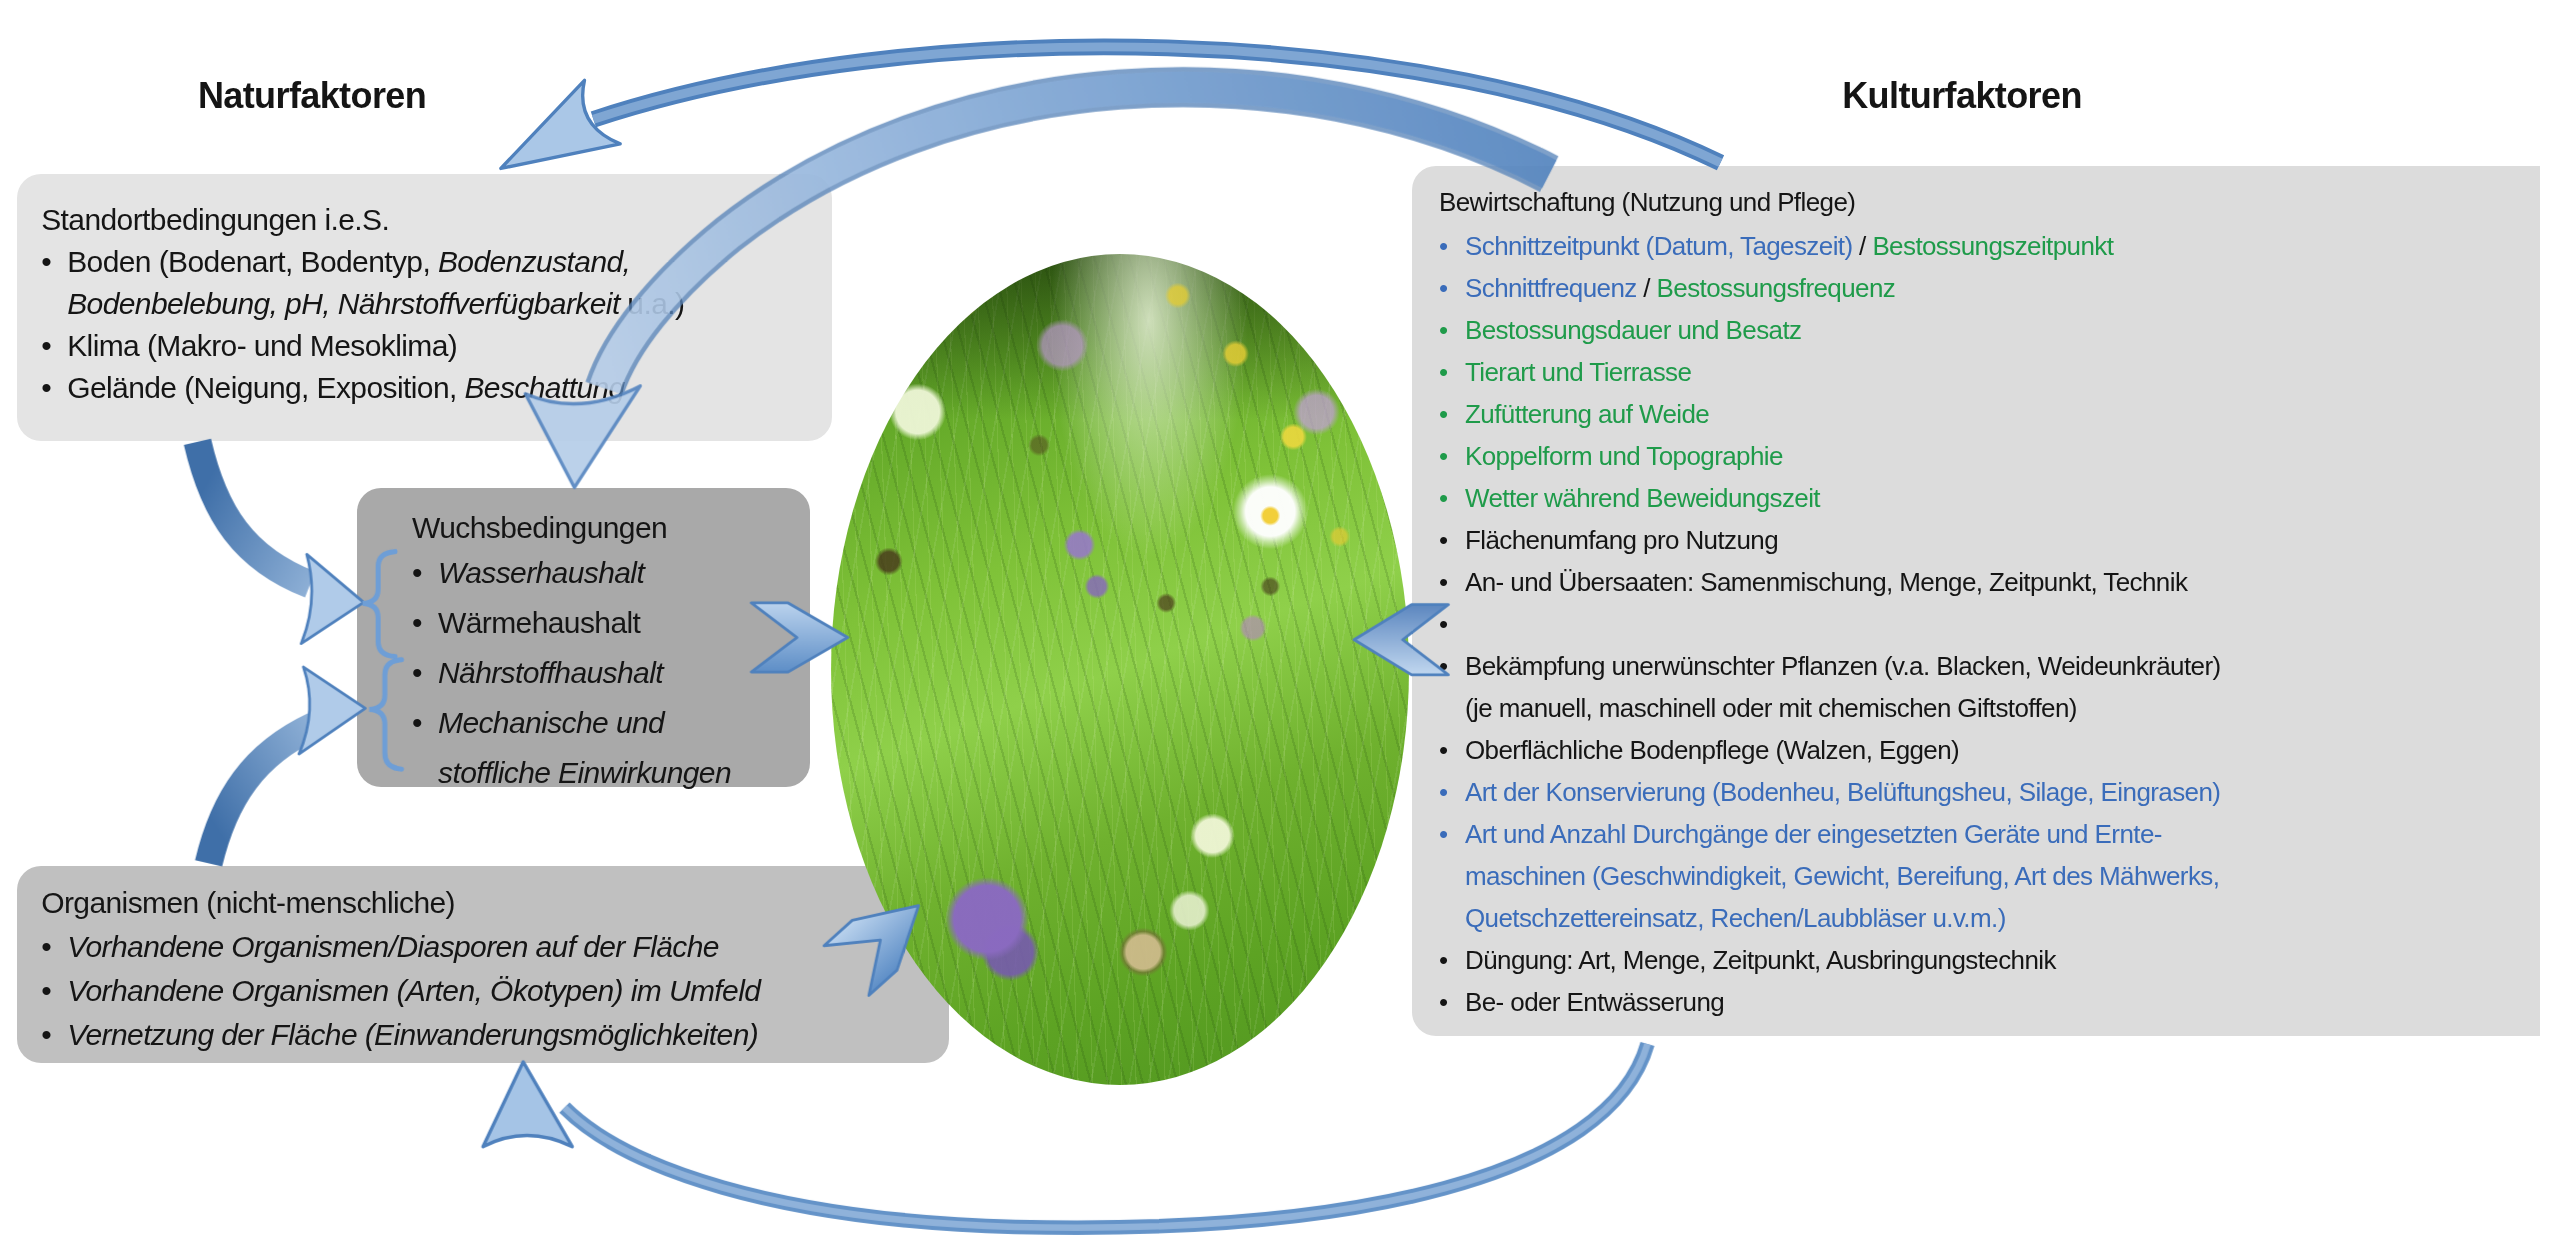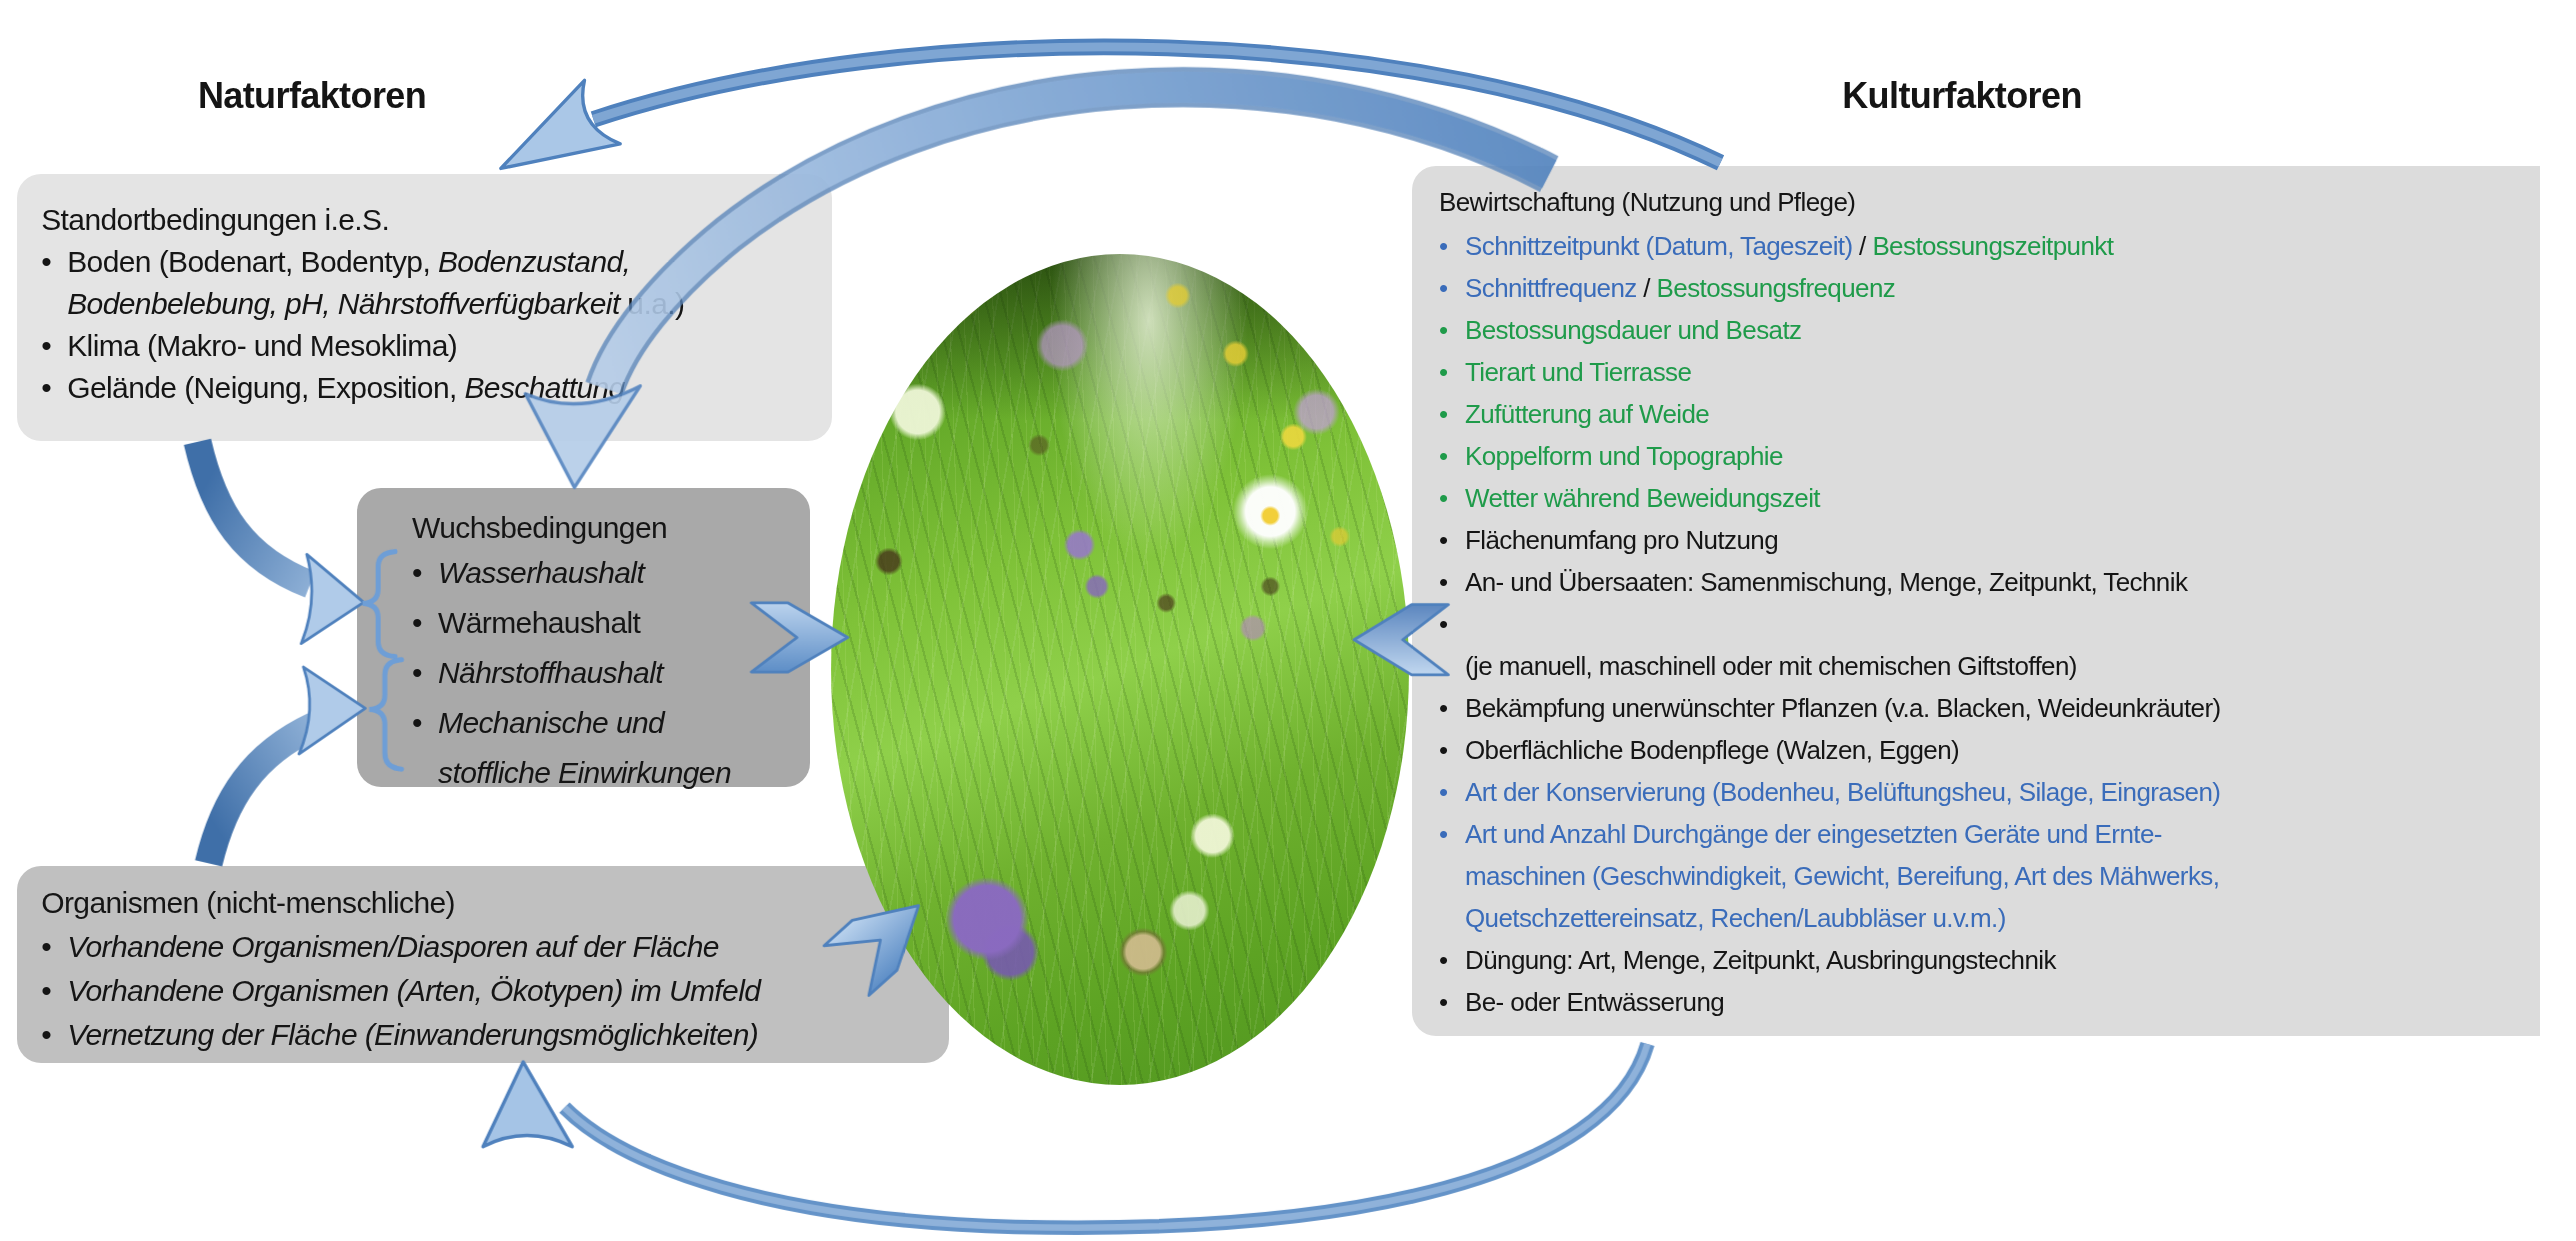--- a/index.html
+++ b/index.html
@@ -171,26 +171,26 @@
         <span>Flächenumfang pro Nutzung</span>
       </div>
       <div class="row">
         <span class="blt">•</span>
         <span>An- und Übersaaten: Samenmischung, Menge, Zeitpunkt, Technik</span>
       </div>
       <div class="row">
         <span class="blt">•</span>
       </div>
       <div class="row">
+        <span class="blt">•</span>
+        <span>Bekämpfung unerwünschter Pflanzen (v.a. Blacken, Weideunkräuter)</span>
+      </div>
+      <div class="row">
         <span class="blt"></span>
         <span>(je manuell, maschinell oder mit chemischen Giftstoffen)</span>
-      </div>
-      <div class="row">
-        <span class="blt">•</span>
-        <span>Bekämpfung unerwünschter Pflanzen (v.a. Blacken, Weideunkräuter)</span>
       </div>
       <div class="row">
         <span class="blt">•</span>
         <span>Oberflächliche Bodenpflege (Walzen, Eggen)</span>
       </div>
       <div class="row">
         <span class="blt c-blue">•</span>
         <span class="c-blue">Art der Konservierung (Bodenheu, Belüftungsheu, Silage, Eingrasen)</span>
       </div>
       <div class="row">

